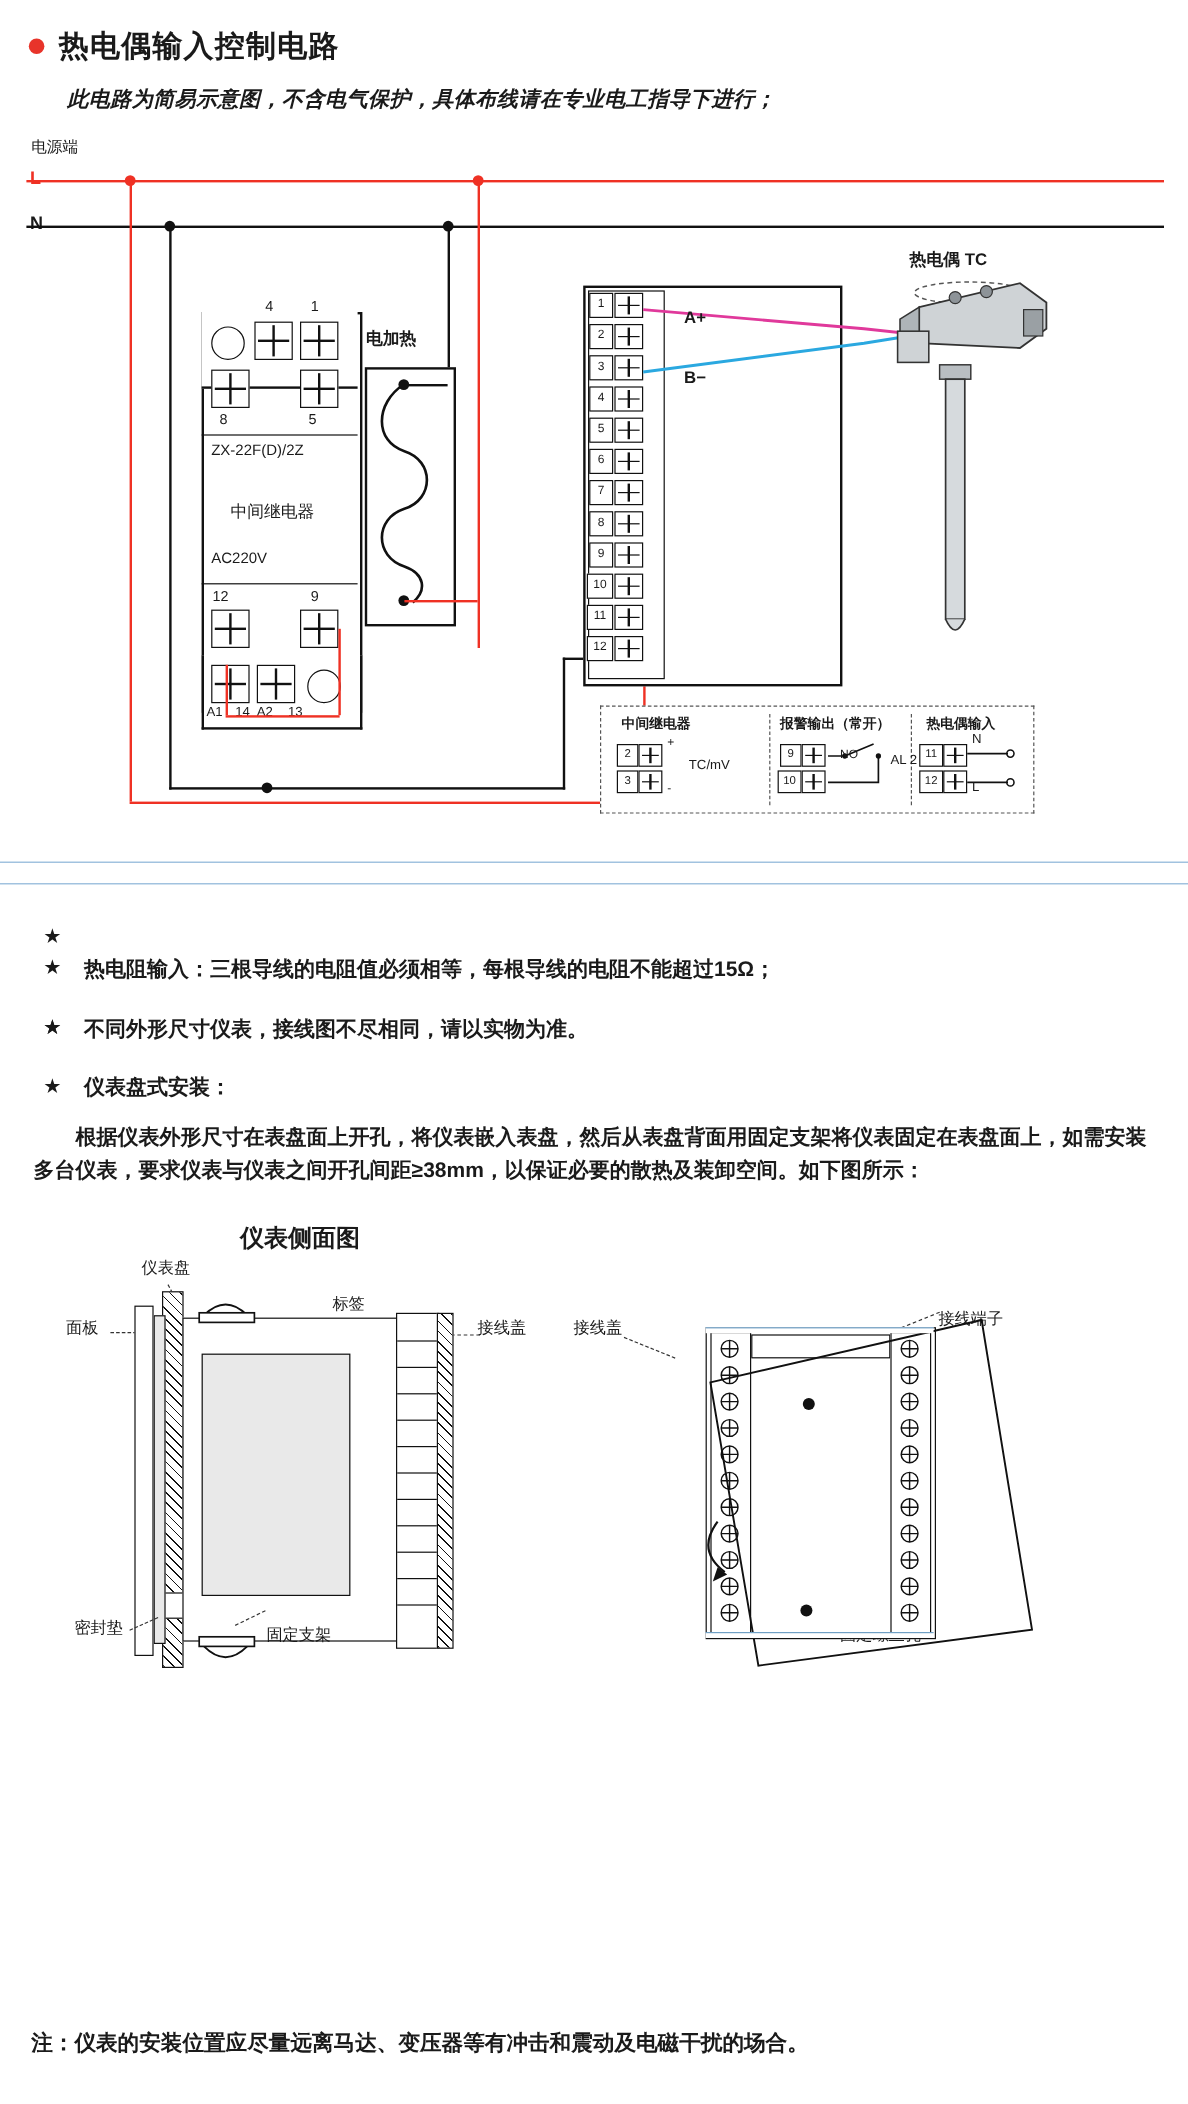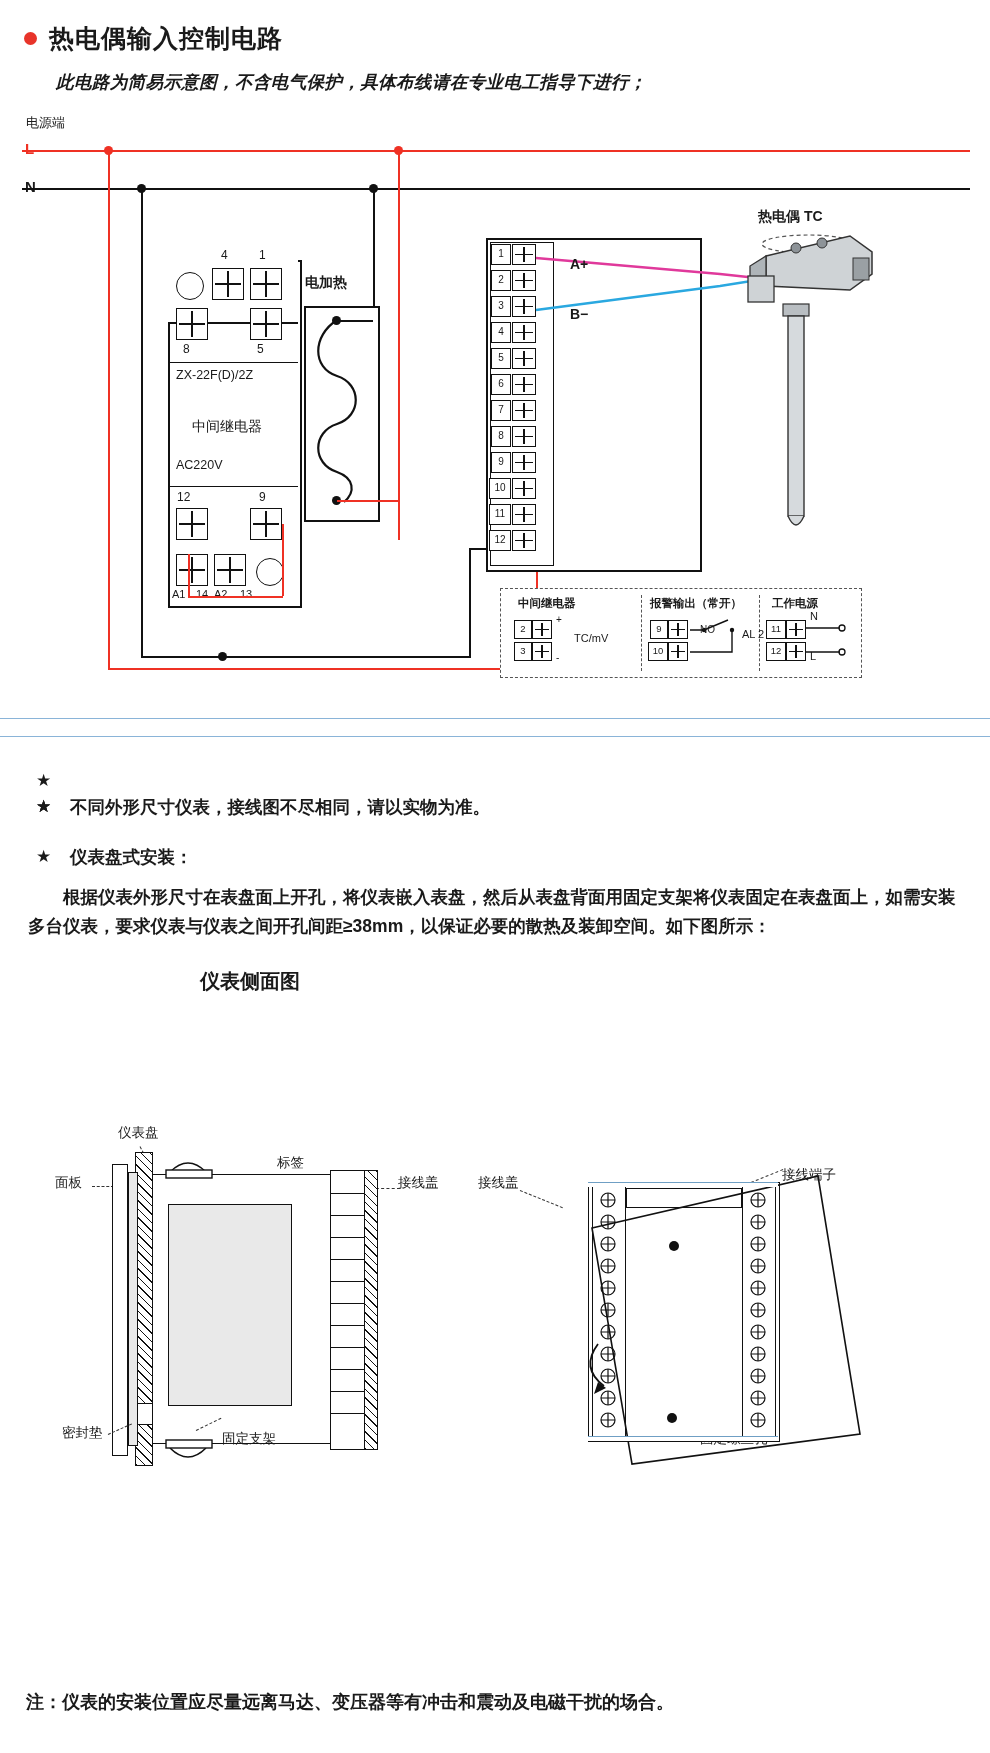--- a/index.html
+++ b/index.html
@@ -43,21 +43,21 @@
   .legend .sep{position:absolute;top:6px;bottom:6px;width:0;border-left:1.2px dashed #555;}
 
   
   .notes{position:absolute;left:0;top:770px;width:990px;}
   .note{position:relative;margin:0 0 26px 0;padding-left:70px;font-size:17.5px;font-weight:bold;line-height:1.35;}
   .note .star{position:absolute;left:36px;top:0;font-size:17px;}
   .para{font-size:17.5px;font-weight:bold;line-height:1.62;margin:0;padding:0 28px 0 28px;text-indent:0;}
   .sideTitle{font-size:20px;font-weight:bold;}
 
   
-  .sv{position:absolute;left:0;top:1112px;width:855px;height:560px;}
+  .sv{position:absolute;left:0;top:1036px;width:855px;height:560px;}
   .sv .lbl{font-size:13.5px;}
   .leader{position:absolute;border-top:1.2px dashed #333;height:0;transform-origin:left center;}
   .hatchband{position:absolute;background:#fff;border:1.5px solid #111;
     background-image:repeating-linear-gradient(45deg,#111 0 1px,transparent 1px 6px);}
   .boxln{position:absolute;border:1.5px solid #111;background:#fff;}
   .greyfill{background:#e9e9e9;}
   .termstrip{position:absolute;border:1.5px solid #111;background:#fff;}
   .trow{position:absolute;border-top:1.2px solid #111;left:0;right:0;}
 
   .footer{position:absolute;left:26px;top:1690px;font-size:18px;font-weight:bold;}
@@ -219,21 +219,21 @@
     <div class="term" style="left:668px;top:532px;width:18px;height:17px;"></div>
     <svg style="position:absolute;left:688px;top:504px;width:70px;height:50px;">
       <path d="M2 16 L16 16 M16 16 L40 6" stroke="#111" stroke-width="1.4" fill="none"></path>
       <path d="M2 38 L44 38 L44 16" stroke="#111" stroke-width="1.4" fill="none"></path>
       <circle cx="16" cy="16" r="2.2" fill="#111"></circle>
       <circle cx="44" cy="16" r="2.2" fill="#111"></circle>
     </svg>
     <div class="lbl" style="left:700px;top:514px;font-size:10px;">NO</div>
     <div class="lbl" style="left:742px;top:518px;font-size:11px;">AL 2</div>
 
-    <div class="lbl b" style="left:772px;top:486px;font-size:11.5px;">工作电源</div>
+    <div class="lbl b" style="left:772px;top:486px;font-size:11.5px;">热电偶输入</div>
     <div class="tnum" style="left:766px;top:510px;width:18px;height:17px;font-size:9.5px;line-height:15px;">11</div>
     <div class="term" style="left:786px;top:510px;width:18px;height:17px;"></div>
     <div class="tnum" style="left:766px;top:532px;width:18px;height:17px;font-size:9.5px;line-height:15px;">12</div>
     <div class="term" style="left:786px;top:532px;width:18px;height:17px;"></div>
     <svg style="position:absolute;left:804px;top:504px;width:60px;height:52px;">
       <path d="M2 14 L36 14" stroke="#111" stroke-width="1.3" fill="none"></path>
       <path d="M2 38 L36 38" stroke="#111" stroke-width="1.3" fill="none"></path>
       <circle cx="38" cy="14" r="3" fill="none" stroke="#111" stroke-width="1.3"></circle>
       <circle cx="38" cy="38" r="3" fill="none" stroke="#111" stroke-width="1.3"></circle>
     </svg>
@@ -243,20 +243,21 @@
 
   <div class="sepline" style="top:718px;"></div>
   <div class="sepline" style="top:736px;"></div>
 
   <div class="notes">
     <p class="note">
       <span class="star">★</span>
     </p>
     <p class="note">
       <span class="star">★</span>
+      <span>热电阻输入：三根导线的电阻值必须相等，每根导线的电阻不能超过15Ω；</span>
     </p>
     <p class="note">
       <span class="star">★</span>
     </p>
     <p class="note">
       <span class="star">★</span>
       <span>不同外形尺寸仪表，接线图不尽相同，请以实物为准。</span>
     </p>
     <p class="note" style="margin-bottom:14px;">
       <span class="star">★</span>

